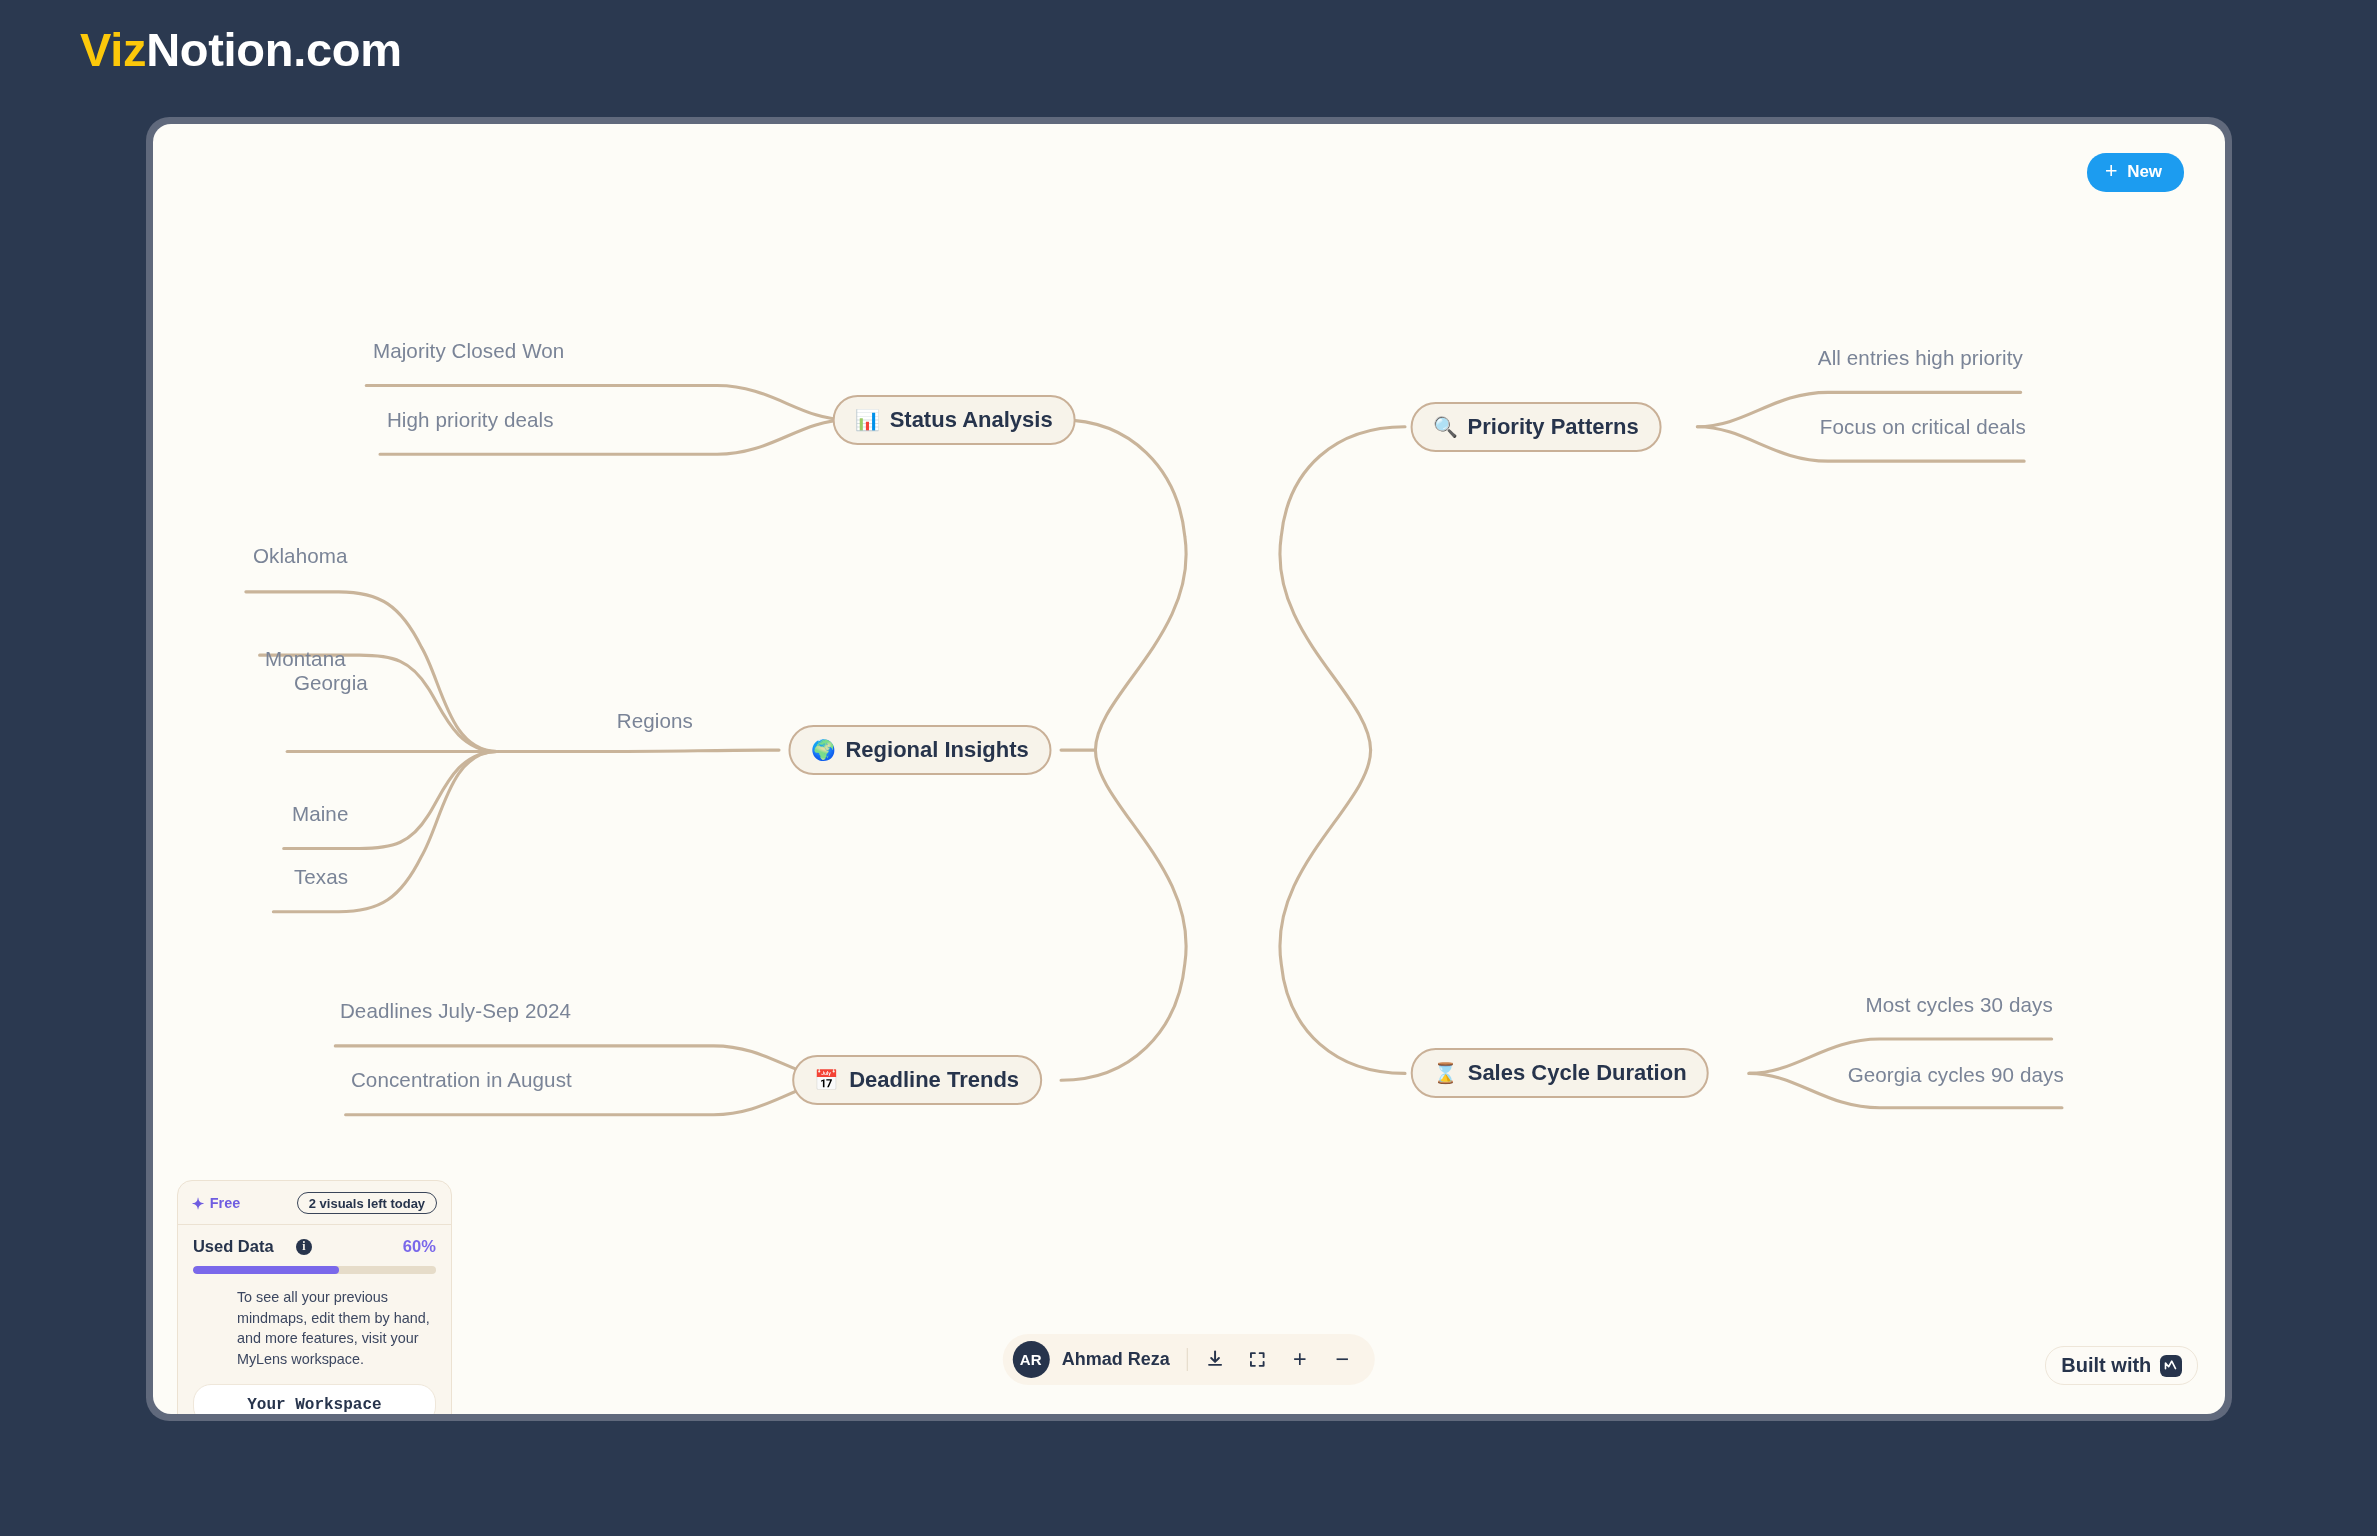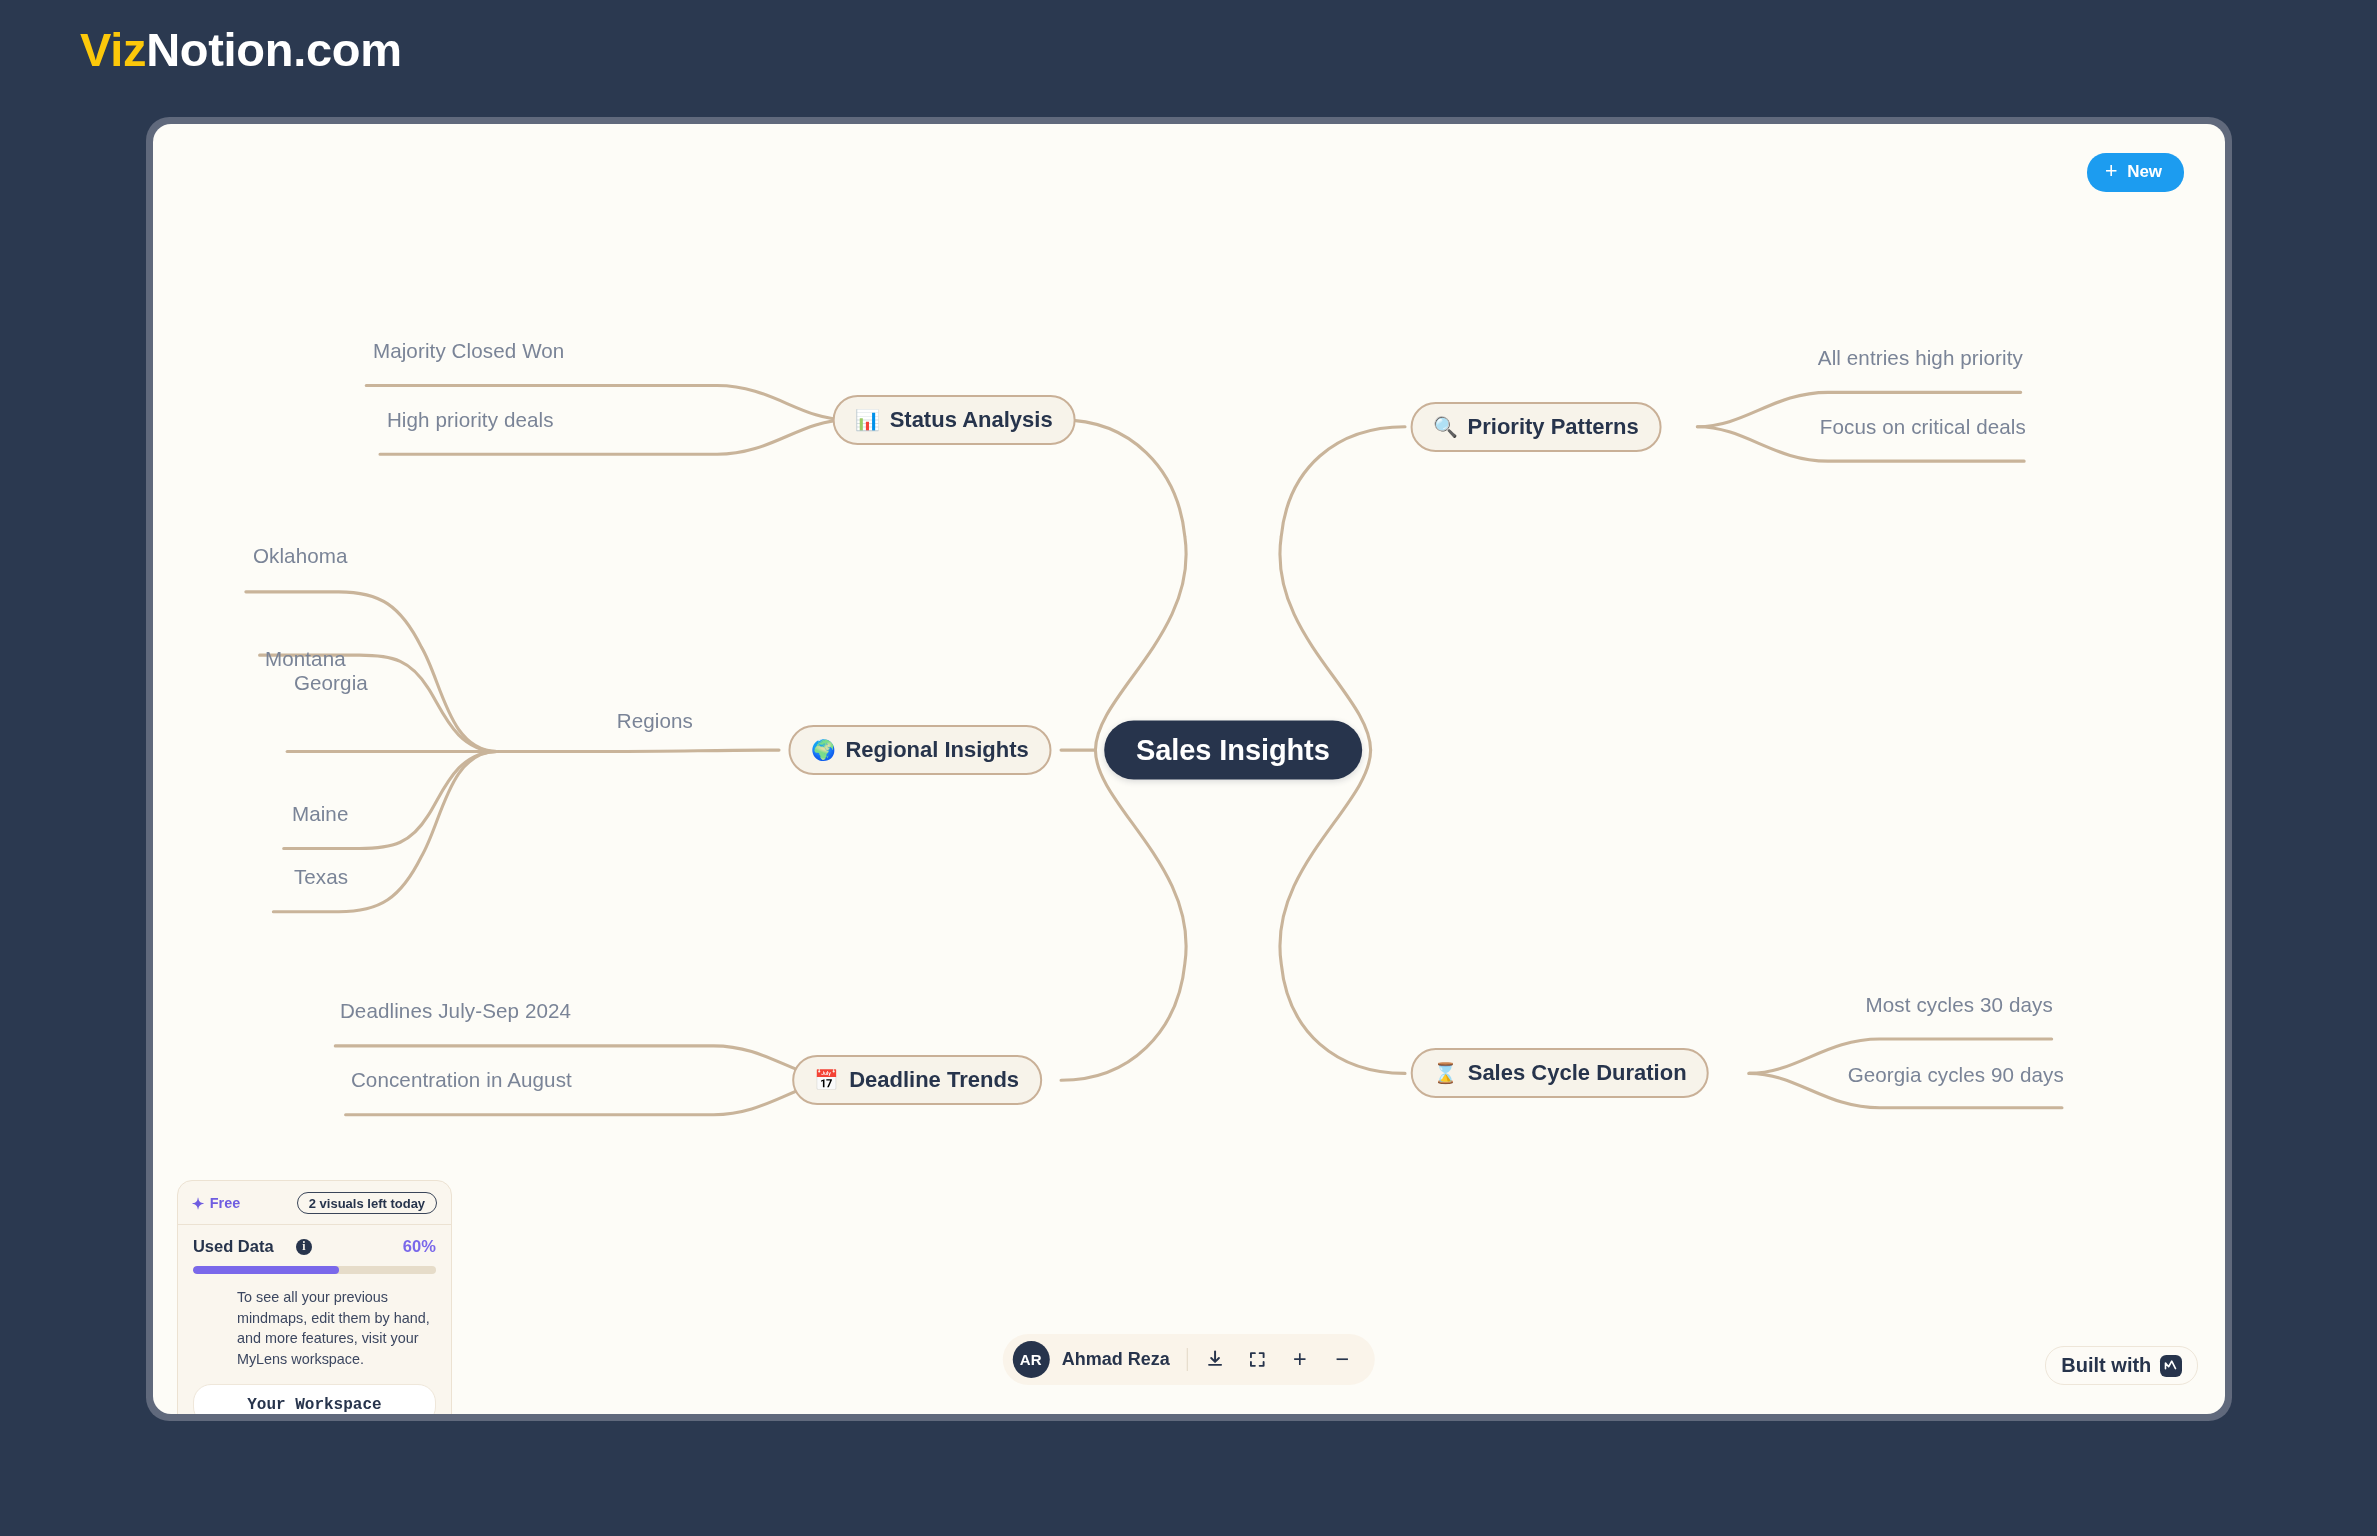--- a/index.html
+++ b/index.html
@@ -387,23 +387,20 @@
           <path d="M 1005 1390 C 935 1390 895 1440 815 1440 L 280 1440"></path>
 
           <path d="M 2245 440 C 2315 440 2355 390 2435 390 L 2715 390"></path>
           <path d="M 2245 440 C 2315 440 2355 490 2435 490 L 2720 490"></path>
 
           <path d="M 2320 1380 C 2390 1380 2430 1330 2510 1330 L 2760 1330"></path>
           <path d="M 2320 1380 C 2390 1380 2430 1430 2510 1430 L 2775 1430"></path>
         </g>
       </svg>
 
-      <div class="node" id="root-node" style="left:1080px; top:626px;">
-        <span>Sales Insights</span>
-      </div>
 
       <div class="node branch-node" style="left:801px; top:296px;">
         <span class="bn-emoji">📊</span>
         <span>Status Analysis</span>
       </div>
 
       <div class="node branch-node" style="left:767px; top:626px;">
         <span class="bn-emoji">🌍</span>
         <span>Regional Insights</span>
       </div>

